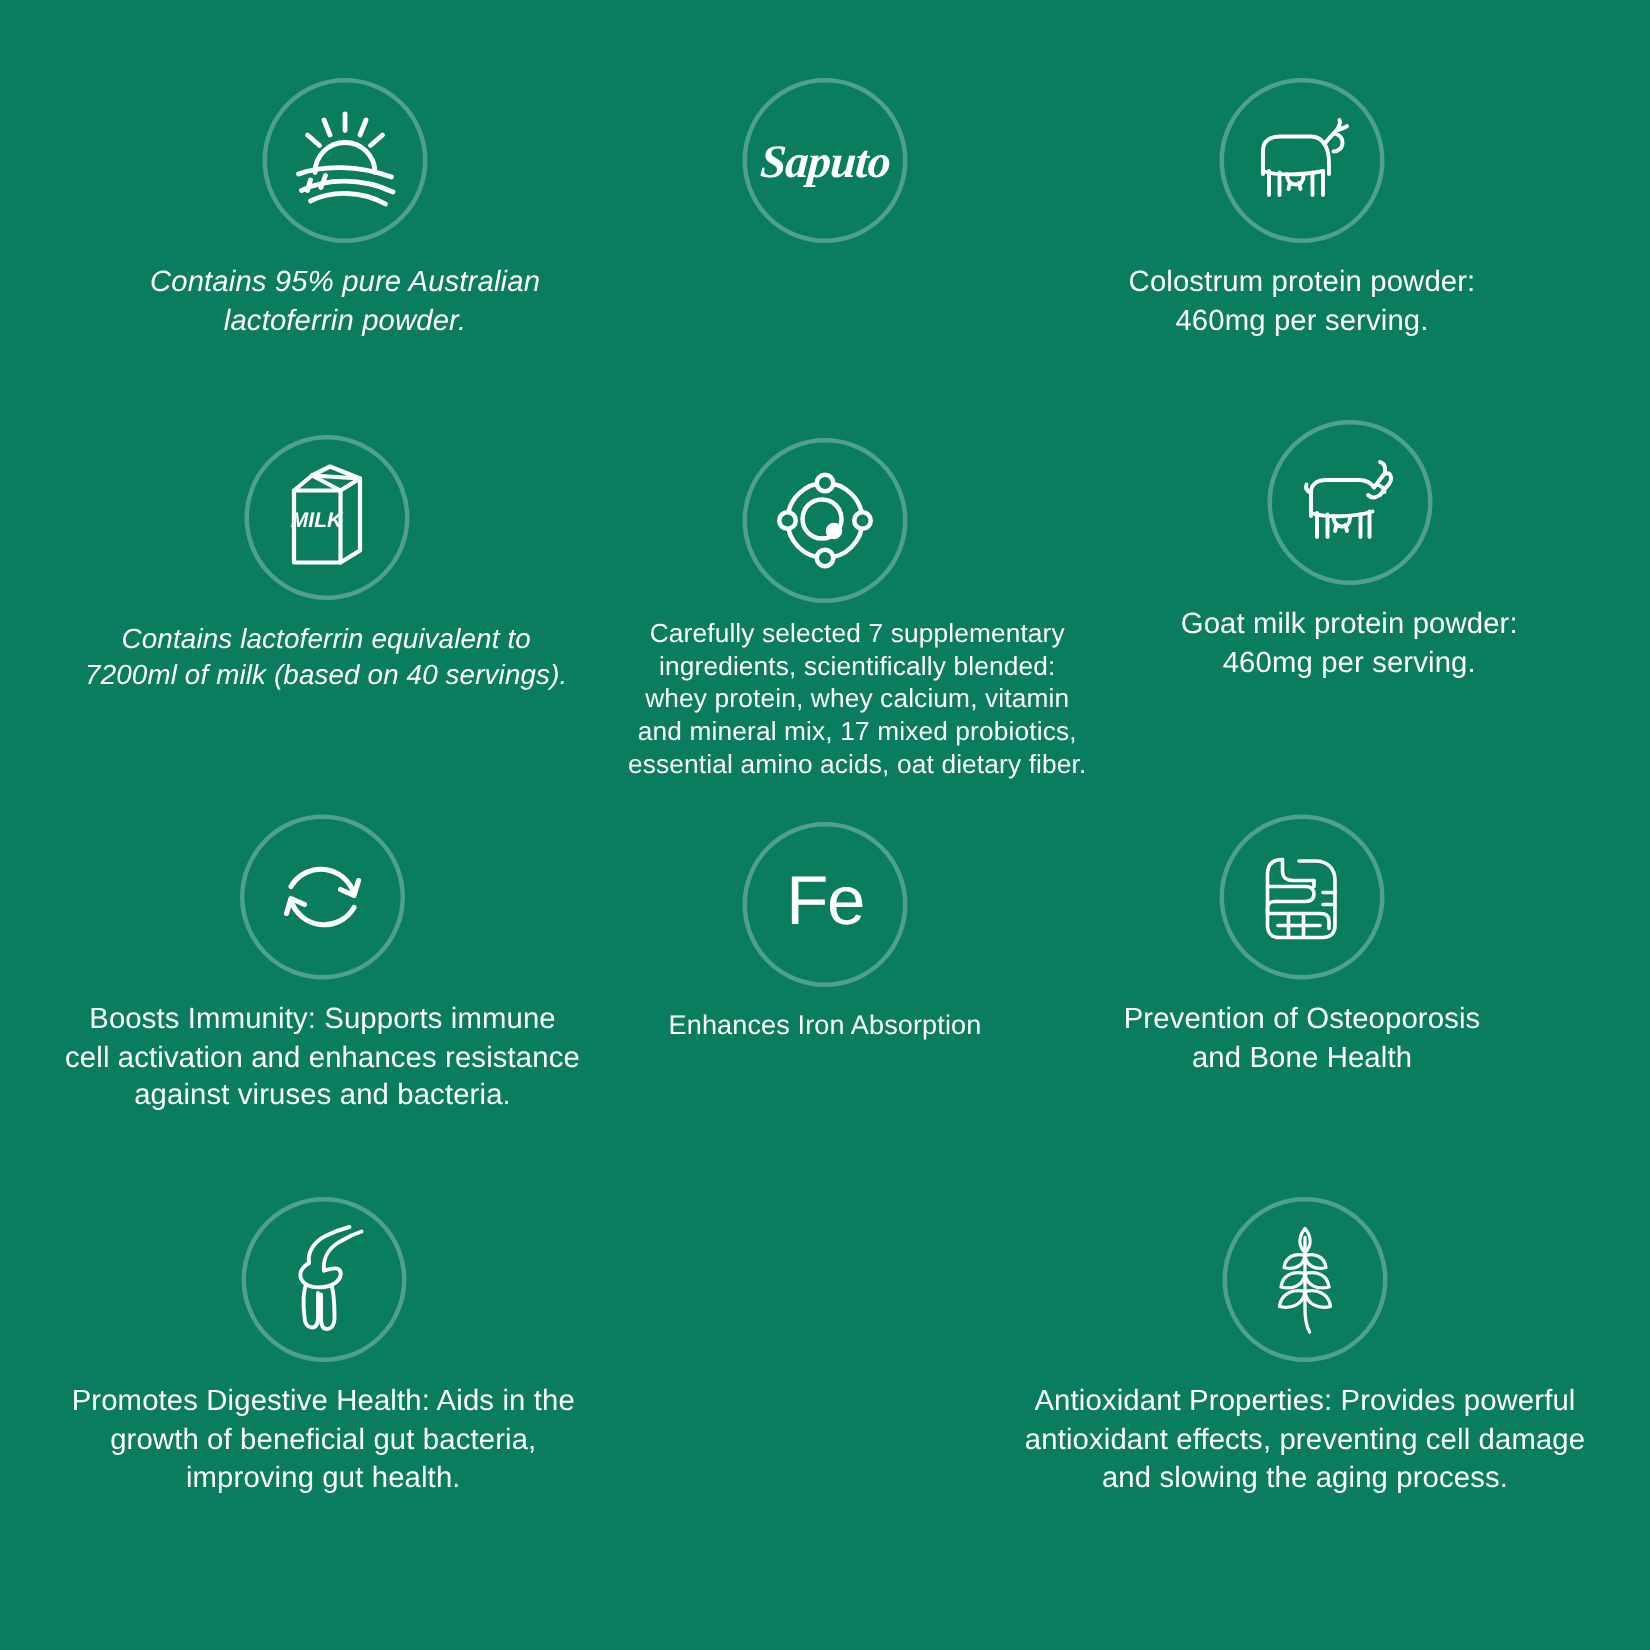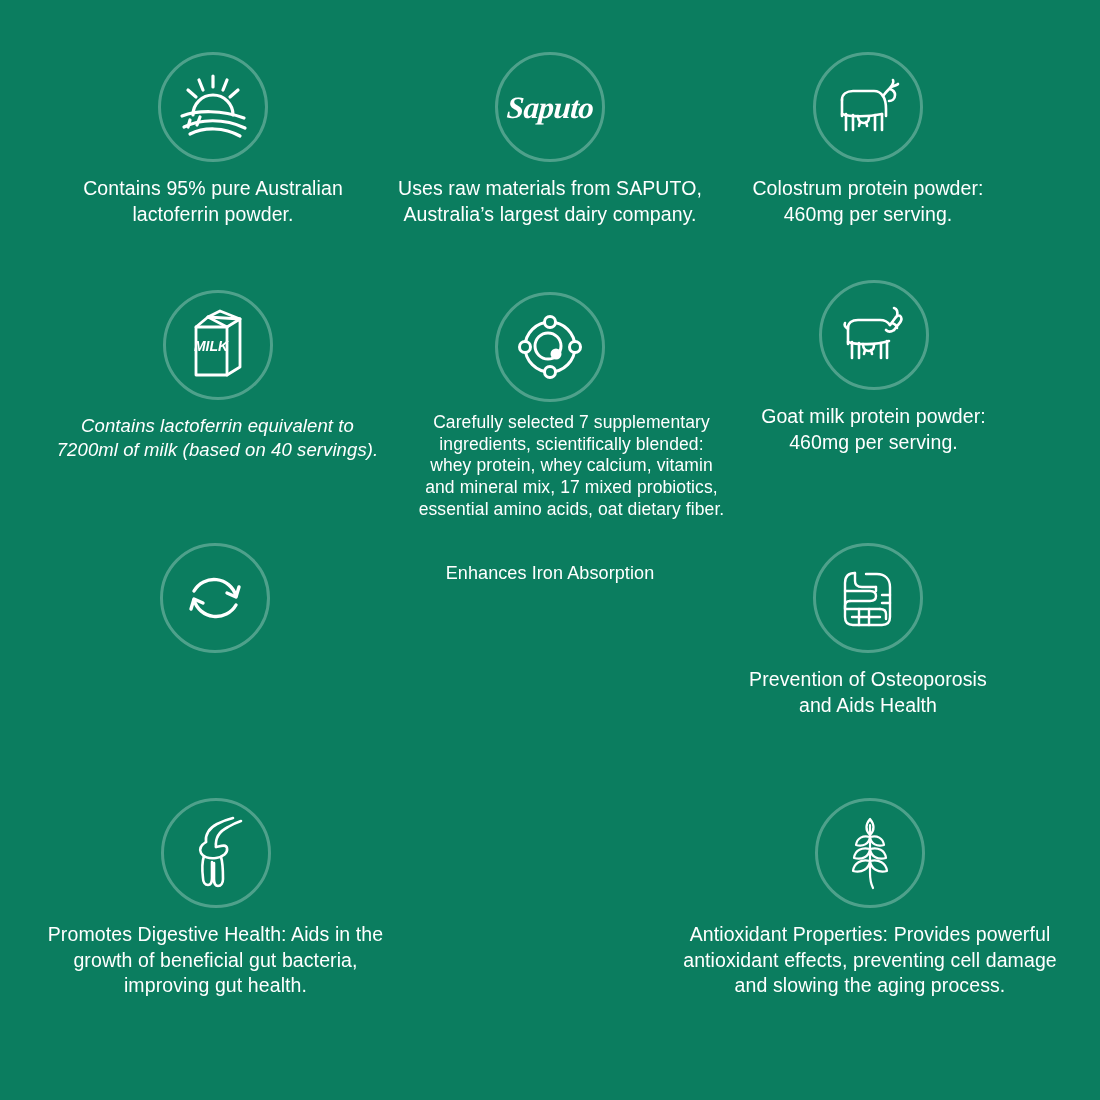--- a/index.html
+++ b/index.html
@@ -53,27 +53,27 @@
     margin-top: 14px;
     text-align: center;
     line-height: 1.32;
     color: #ffffff;
     font-weight: 400;
     letter-spacing: 0.1px;
     white-space: pre-line;
   }
 
   
-  #cell-0 { left: 38px;  top: 52px;  width: 350px; }
+  #cell-0 { left: 55px;  top: 52px;  width: 350px; font-style: italic; }
   #cell-1 { left: 375px; top: 52px;  width: 350px; }
   #cell-2 { left: 693px; top: 52px;  width: 350px; align-items: center; }
 
   #cell-3 { left: 40px;  top: 290px; width: 355px; font-style: italic; }
   #cell-4 { left: 375px; top: 292px; width: 350px; }
-  #cell-5 { left: 696px; top: 280px; width: 355px; justify-content: center; }
+  #cell-5 { left: 722px; top: 280px; width: 355px; justify-content: center; }
 
   #cell-6 { left: 40px;  top: 543px; width: 350px; }
   #cell-7 { left: 375px; top: 548px; width: 350px; }
   #cell-8 { left: 693px; top: 543px; width: 350px; }
 
   #cell-9  { left: 38px;  top: 798px; width: 355px; }
   #cell-10 { left: 655px; top: 798px; width: 430px; }
 
   
   #cell-0 .caption,
@@ -138,22 +138,20 @@
       </svg>
     </div>
     <div class="caption">Contains 95% pure Australian
 lactoferrin powder.</div>
   </div>
 
   <div class="cell" id="cell-1">
     <div class="icon-ring">
       <span class="saputo-mark">Saputo</span>
     </div>
-    <div class="caption">Uses raw materials from SAPUTO,
-Australia’s largest dairy company.</div>
   </div>
 
   <div class="cell" id="cell-2">
     <div class="icon-ring">
       <svg width="68" height="62" viewBox="0 0 68 62" fill="none" stroke="#ffffff" stroke-width="2.6" stroke-linecap="round" stroke-linejoin="round">
 
         <path d="M8 24 C8 18 13 15 19 15 L40 15 C44 15 47 17 49 20"></path>
         <path d="M8 24 L8 40"></path>
         <path d="M49 20 C51 23 52 28 52 33 L52 40"></path>
         <path d="M8 38 C16 41 34 41 48 38"></path>
@@ -255,23 +253,31 @@
     <div class="icon-ring">
       <svg width="70" height="70" viewBox="0 0 70 70" fill="none" stroke="#ffffff" stroke-width="3.4" stroke-linecap="round" stroke-linejoin="round">
 
         <path d="M14 28 A23 23 0 0 1 56 33"></path>
         <polyline points="47,30 56,34 59,24"></polyline>
 
         <path d="M56 42 A23 23 0 0 1 14 37"></path>
         <polyline points="23,40 14,36 11,46"></polyline>
       </svg>
     </div>
+    <div class="caption">Boosts Immunity: Supports immune
+cell activation and enhances resistance
+against viruses and bacteria.</div>
   </div>
 
   <div class="cell" id="cell-7">
+    <div class="icon-ring">
+      <svg width="70" height="62" viewBox="0 0 70 62">
+        <text class="fe-text" x="35" y="44" text-anchor="middle">Fe</text>
+      </svg>
+    </div>
     <div class="caption">Enhances Iron Absorption</div>
   </div>
 
   <div class="cell" id="cell-8">
     <div class="icon-ring">
       <svg width="64" height="66" viewBox="0 0 64 66" fill="none" stroke="#ffffff" stroke-width="2.4" stroke-linecap="round" stroke-linejoin="round">
 
         <path d="M19 8 C12 8 9 12 9 18 L9 52 C9 57 12 60 17 60 L46 60 C51 60 54 57 54 52 L54 22 C54 14 49 9 41 9 L30 9"></path>
 
         <path d="M19 8 L19 16 C19 20 22 22 26 22 L40 22"></path>
@@ -281,21 +287,21 @@
         <path d="M44 44 C48 44 50 46 50 49 L50 54"></path>
         <path d="M23 44 L23 60"></path>
         <path d="M33 44 L33 60"></path>
         <path d="M40 22 L40 26"></path>
         <path d="M46 30 L54 30"></path>
         <path d="M46 38 L54 38"></path>
         <path d="M16 52 L44 52"></path>
       </svg>
     </div>
     <div class="caption">Prevention of Osteoporosis
-and Aids Health</div>
+and Bone Health</div>
   </div>
 
   <div class="cell" id="cell-9">
     <div class="icon-ring">
       <svg width="62" height="74" viewBox="0 0 62 74" fill="none" stroke="#ffffff" stroke-width="2.6" stroke-linecap="round" stroke-linejoin="round">
 
         <path d="M21 26 C20 19 24 12 32 8 C38 5 44 3 48 2"></path>
         <path d="M31 31 C30 22 35 15 43 11 C48 8 53 6 56 5"></path>
 
         <path d="M21 26 C16 29 14 33 16 37 C18 41 24 43 31 42 C38 41 43 37 42 32 C41 28 36 30 31 31"></path>

